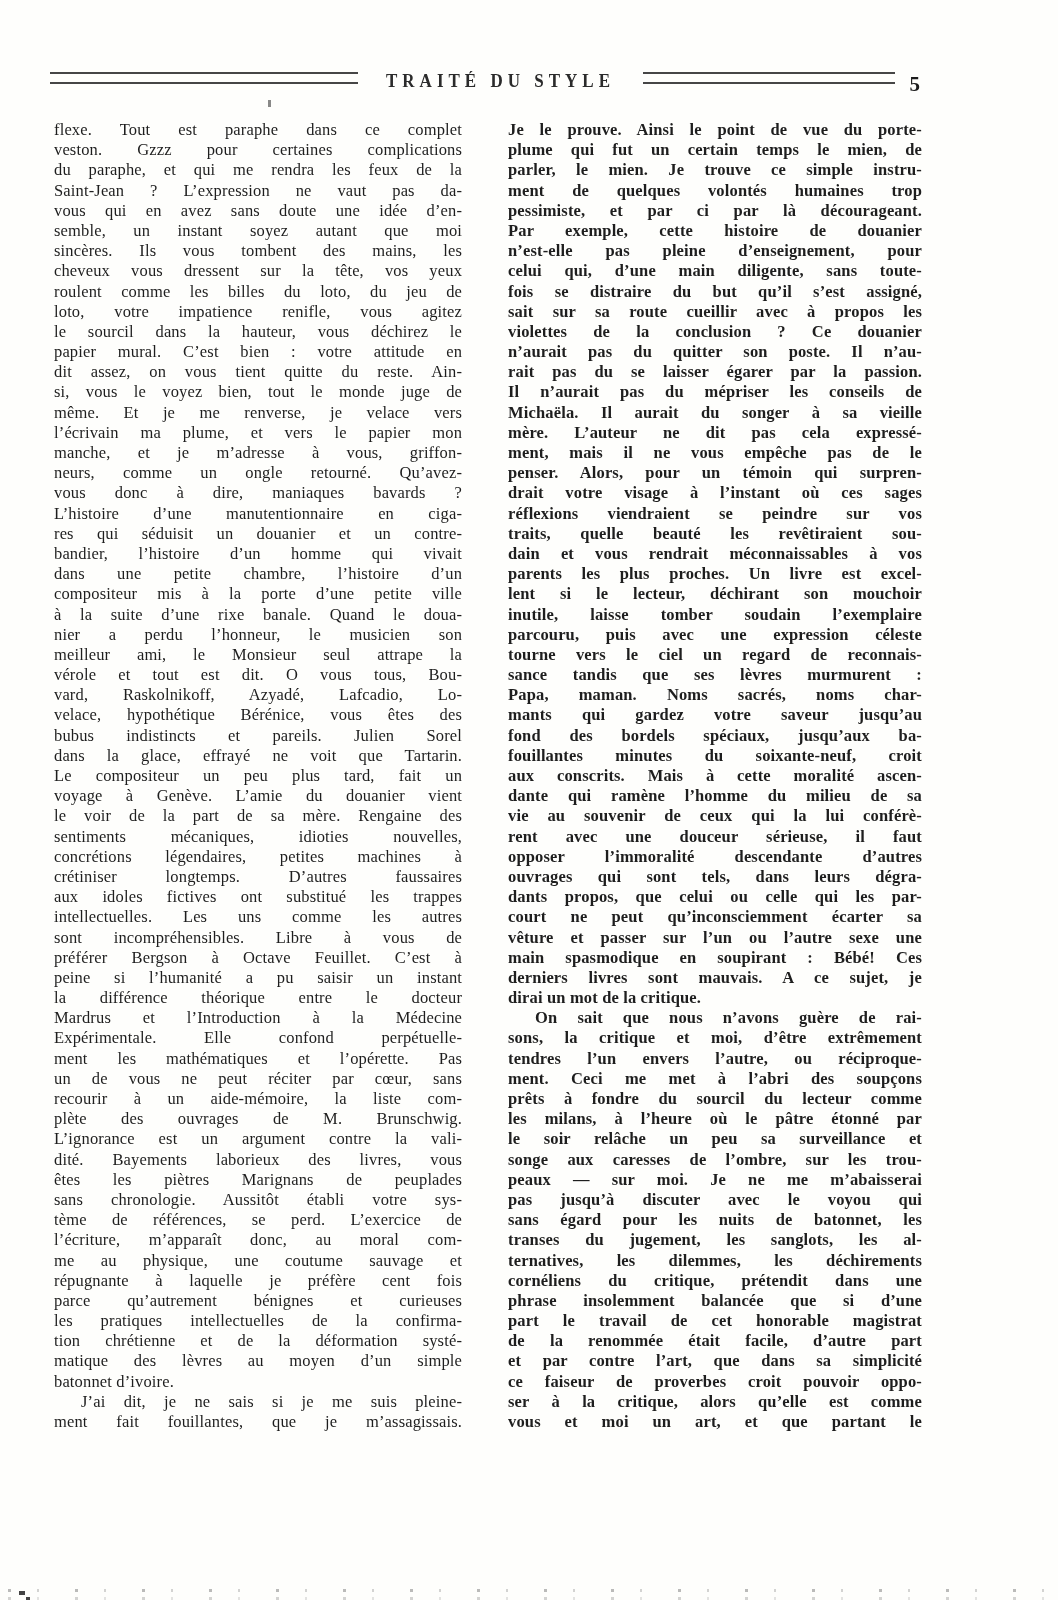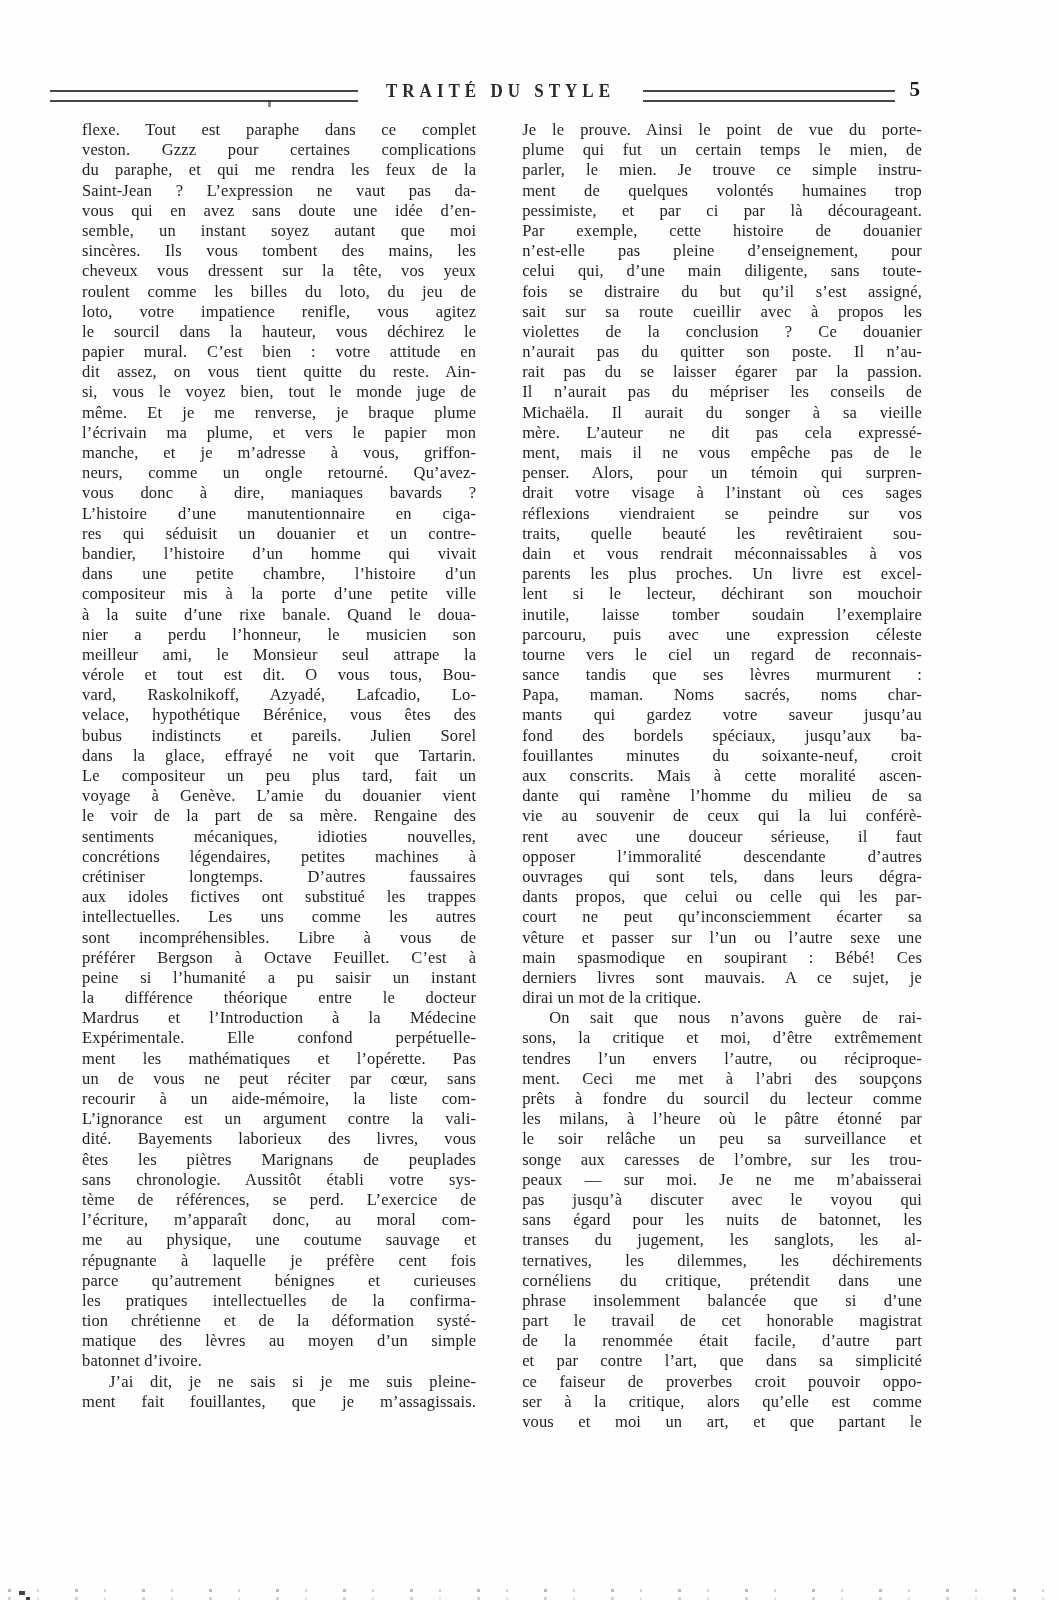--- a/index.html
+++ b/index.html
@@ -21,21 +21,21 @@
   }
 
   
   .running-head {
     position: absolute;
     top: 72px;
     left: 50px;
     width: 870px;
     height: 30px;
     display: flex;
-    align-items: flex-end;
+    align-items: flex-start;
   }
   .head-rule {
     height: 8px;
     border-top: 2px solid #2d2d2d;
     border-bottom: 2px solid #2d2d2d;
     opacity: 0.88;
   }
   .head-rule.left  { width: 308px; margin-right: 28px; }
   .head-rule.right { width: 252px; margin-left: 28px; }
   .head-title {
@@ -62,22 +62,22 @@
   }
 
   
   .text-block {
     position: absolute;
     top: 120px;
     left: 54px;
     width: 868px;
     display: flex;
   }
-  .column { width: 414px; margin-left: 28px; }
-  .column.right { width: 420px; margin-left: 46px; }
+  .column { width: 414px; }
+  .column.right { width: 420px; margin-left: 46px; font-weight: bold; }
 
   .line {
     height: 20.2px;
     line-height: 20.2px;
     font-size: 16.5px;
     letter-spacing: 0.15px;
     white-space: normal;
     overflow: hidden;
     text-align: justify;
     text-align-last: justify;
@@ -132,21 +132,21 @@
         <div class="line">vous qui en avez sans doute une idée d’en-</div>
         <div class="line">semble, un instant soyez autant que moi</div>
         <div class="line">sincères. Ils vous tombent des mains, les</div>
         <div class="line">cheveux vous dressent sur la tête, vos yeux</div>
         <div class="line">roulent comme les billes du loto, du jeu de</div>
         <div class="line">loto, votre impatience renifle, vous agitez</div>
         <div class="line">le sourcil dans la hauteur, vous déchirez le</div>
         <div class="line">papier mural. C’est bien : votre attitude en</div>
         <div class="line">dit assez, on vous tient quitte du reste. Ain-</div>
         <div class="line">si, vous le voyez bien, tout le monde juge de</div>
-        <div class="line">même. Et je me renverse, je braque plume</div>
+        <div class="line">même. Et je me renverse, je velace vers</div>
         <div class="line">l’écrivain ma plume, et vers le papier mon</div>
         <div class="line">manche, et je m’adresse à vous, griffon-</div>
         <div class="line">neurs, comme un ongle retourné. Qu’avez-</div>
         <div class="line">vous donc à dire, maniaques bavards ?</div>
         <div class="line">L’histoire d’une manutentionnaire en ciga-</div>
         <div class="line">res qui séduisit un douanier et un contre-</div>
         <div class="line">bandier, l’histoire d’un homme qui vivait</div>
         <div class="line">dans une petite chambre, l’histoire d’un</div>
         <div class="line">compositeur mis à la porte d’une petite ville</div>
         <div class="line">à la suite d’une rixe banale. Quand le doua-</div>
@@ -167,20 +167,21 @@
         <div class="line">intellectuelles. Les uns comme les autres</div>
         <div class="line">sont incompréhensibles. Libre à vous de</div>
         <div class="line">préférer Bergson à Octave Feuillet. C’est à</div>
         <div class="line">peine si l’humanité a pu saisir un instant</div>
         <div class="line">la différence théorique entre le docteur</div>
         <div class="line">Mardrus et l’Introduction à la Médecine</div>
         <div class="line">Expérimentale. Elle confond perpétuelle-</div>
         <div class="line">ment les mathématiques et l’opérette. Pas</div>
         <div class="line">un de vous ne peut réciter par cœur, sans</div>
         <div class="line">recourir à un aide-mémoire, la liste com-</div>
+        <div class="line">plète des ouvrages de M. Brunschwig.</div>
         <div class="line">L’ignorance est un argument contre la vali-</div>
         <div class="line">dité. Bayements laborieux des livres, vous</div>
         <div class="line">êtes les piètres Marignans de peuplades</div>
         <div class="line">sans chronologie. Aussitôt établi votre sys-</div>
         <div class="line">tème de références, se perd. L’exercice de</div>
         <div class="line">l’écriture, m’apparaît donc, au moral com-</div>
         <div class="line">me au physique, une coutume sauvage et</div>
         <div class="line">répugnante à laquelle je préfère cent fois</div>
         <div class="line">parce qu’autrement bénignes et curieuses</div>
         <div class="line">les pratiques intellectuelles de la confirma-</div>

